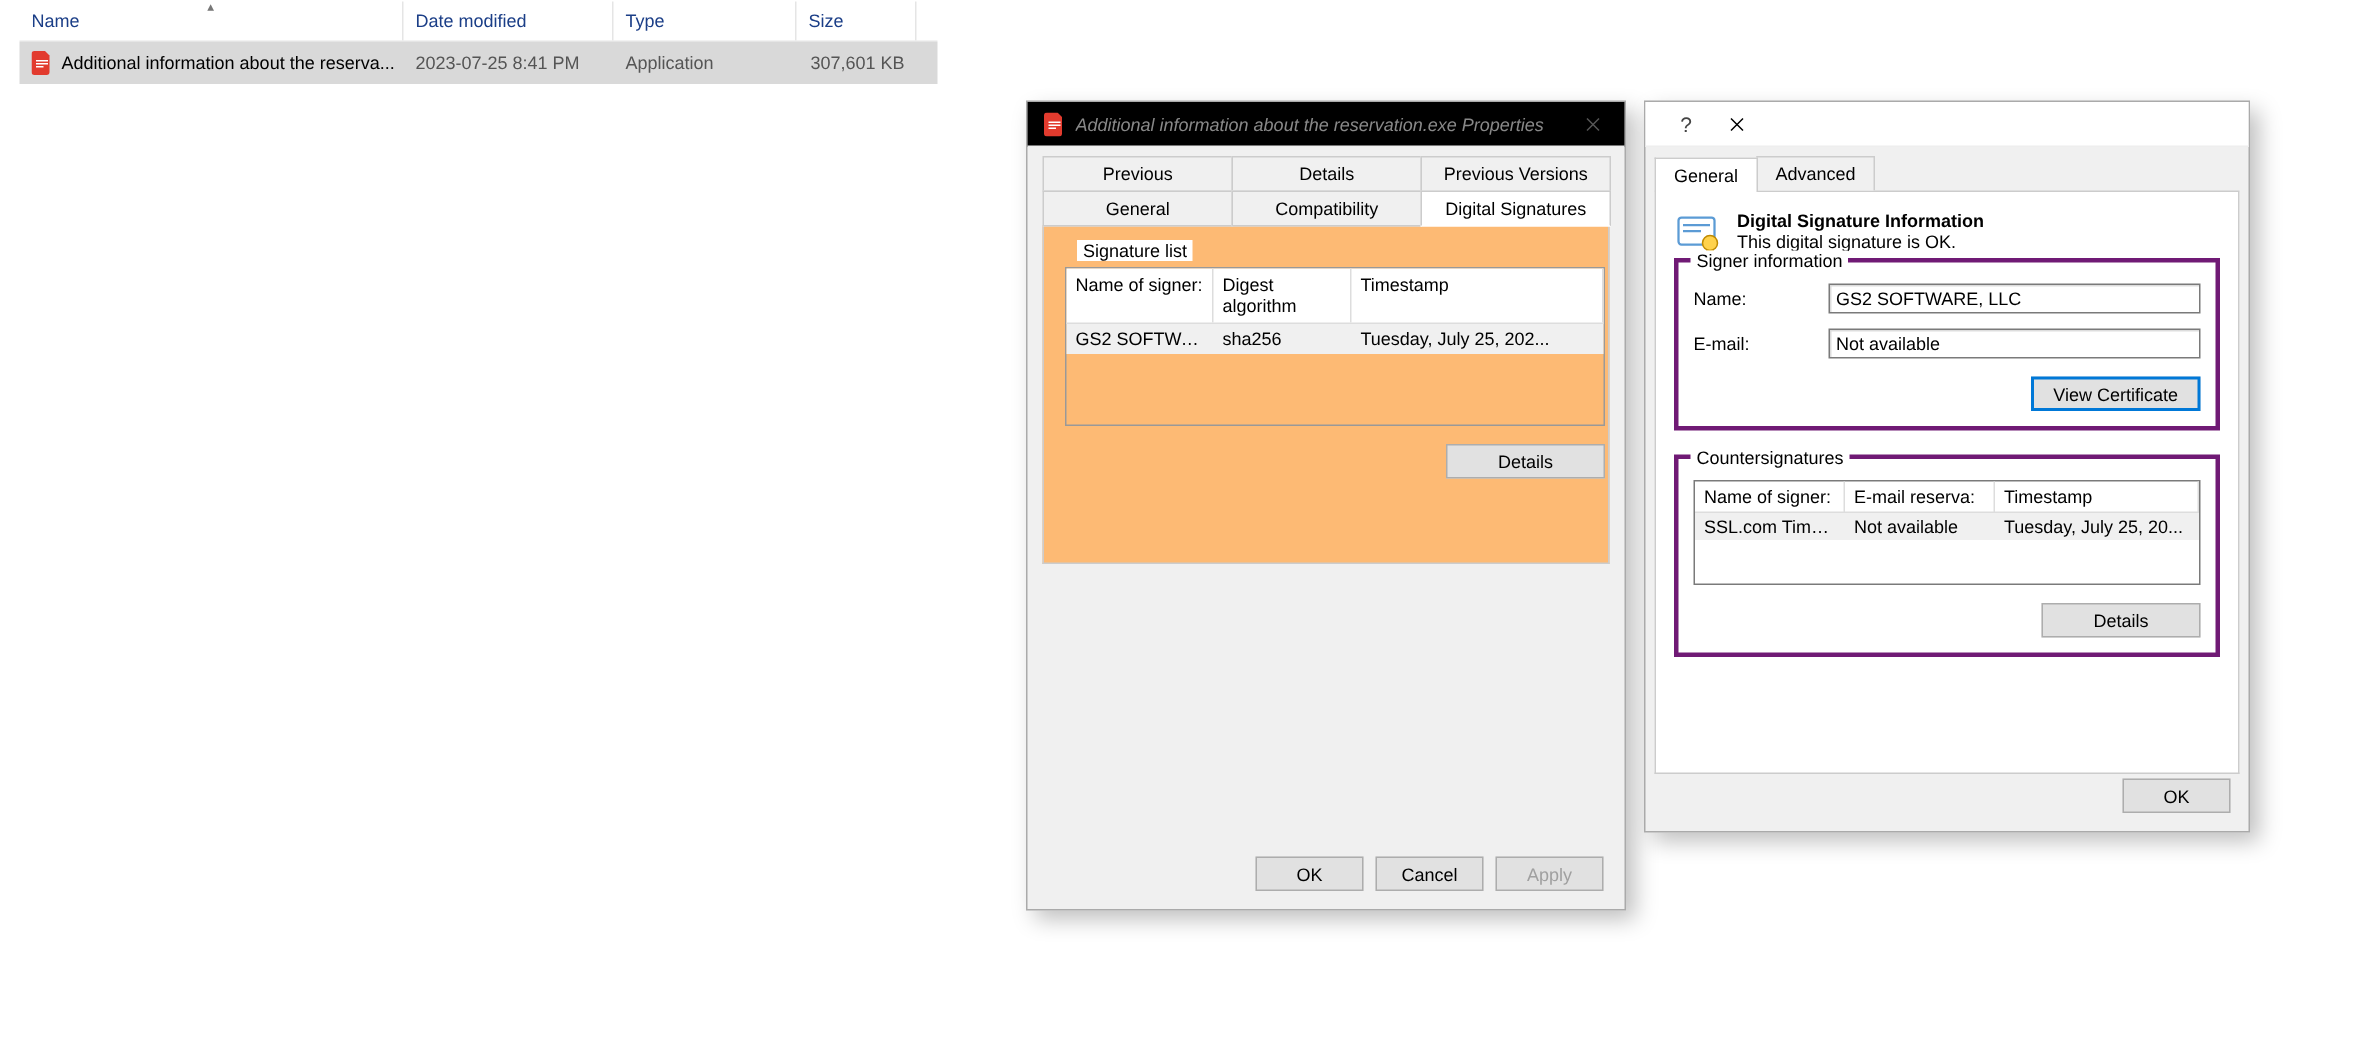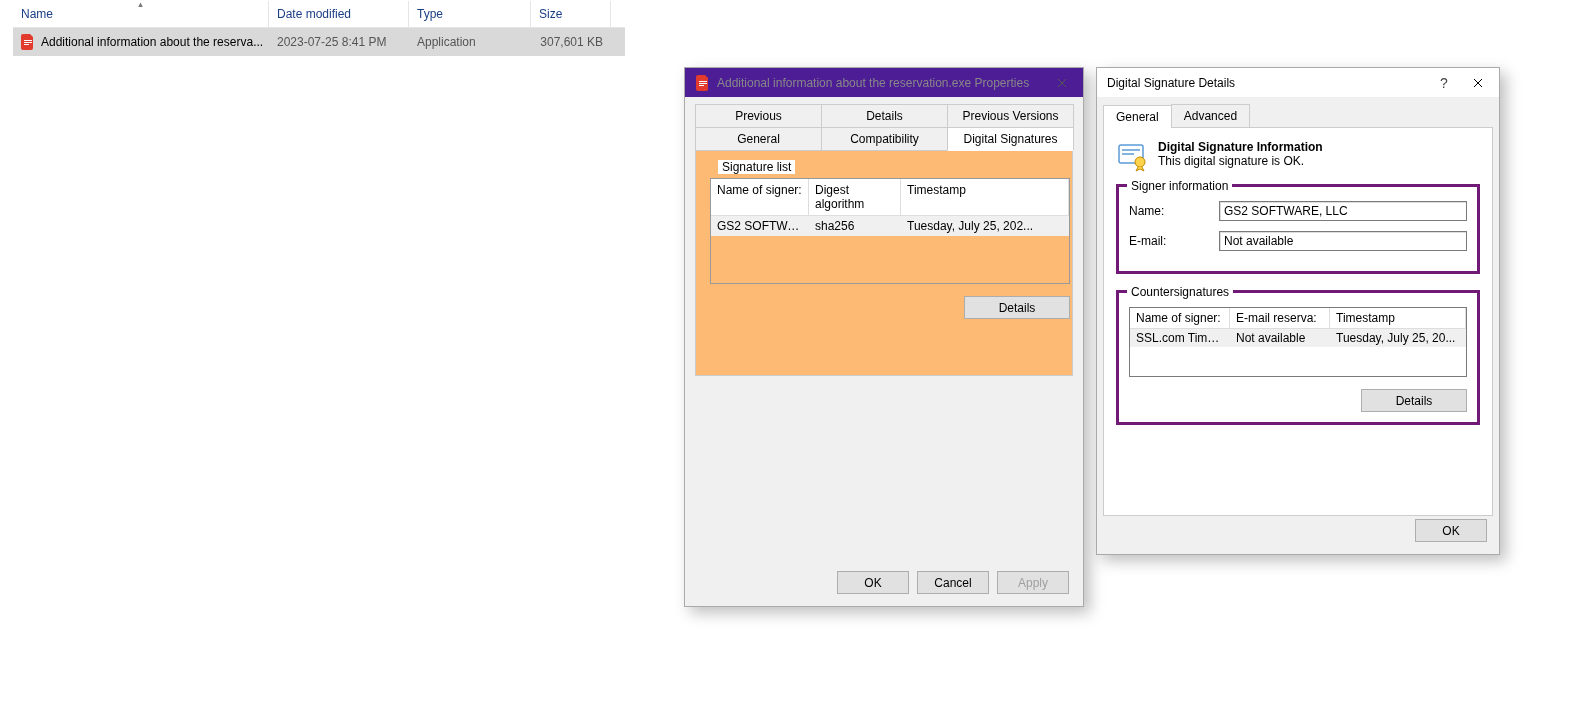--- a/index.html
+++ b/index.html
@@ -25,21 +25,21 @@
     
     .dlg { position: absolute; background: #fff; border: 1px solid #aaa; box-shadow: 6px 6px 14px rgba(0,0,0,0.25); }
     .dlg-title { display: flex; align-items: center; height: 30px; padding: 0 4px 0 10px; background: #fff; border-bottom: 1px solid #eee; }
     .dlg-title .t { flex: 1; color: #888; font-size: 12px; white-space: nowrap; overflow: hidden; }
     .dlg-title.active .t { color: #000; }
     .title-btn { width: 34px; height: 24px; display:flex; align-items: center; justify-content:center; color:#444; }
     .title-icon { width: 16px; height:16px; margin-right:6px; }
 
     
     #props { left: 684px; top: 67px; width: 400px; height: 540px; background: #f0f0f0; }
-    #props .dlg-title { background:#4c1d95; }
+    #props .dlg-title { background:#000000;font-style:italic; }
     .tabbar { display:flex; flex-wrap: wrap; margin: 6px 10px 0 10px; }
     .tab { flex:1 0 33.33%; text-align:center; padding:4px 0; font-size:12px; background:#f0f0f0; border:1px solid #ccc; margin:0 -1px -1px 0; color:#000; }
     .tab.active { background:#fff; border-bottom:1px solid #fff; position:relative; z-index:1; }
     .tabpage { background:#fdba74; margin:0 10px 10px 10px; border:1px solid #ccc; border-top:none; padding:18px 2px 14px 14px; height: 226px; }
     .grpbox { border:1px solid #d9d9d9; padding:10px 0 0 0; position:relative; }
     .grpbox-label { position:absolute; top:-8px; left:8px; background:#fff; padding:0 4px; color:#000; font-size:12px; }
     .siglist { border:1px solid #999; height: 106px; }
     .siglist-head { display:flex; border-bottom:1px solid #ddd; background:#fff; }
     .siglist-head div { padding:4px 6px; border-right:1px solid #ddd; font-size:12px; }
     .siglist-row { display:flex; background:#f0f0f0; }
@@ -54,21 +54,21 @@
     .wbtn.focus { border:2px solid #0078d7; padding:0 13px; }
     .dlg-buttons { position:absolute; bottom:12px; right:14px; display:flex; gap:8px; }
 
     
     #sigd { left: 1096px; top: 67px; width: 404px; height: 488px; background:#f0f0f0; }
     #sigd .dlg-title { background:#fff; }
     .sd-tabbar { display:flex; margin:6px 6px 0 6px; border-bottom:1px solid #ccc; }
     .sd-tab { padding:4px 12px; border:1px solid #ccc; border-bottom:none; margin-right:-1px; background:#f0f0f0; font-size:12px; }
     .sd-tab.active { background:#fff; position:relative; top:1px; }
     .sd-body { background:#fff; margin:0 6px 6px 6px; border:1px solid #ccc; border-top:none; padding:12px 12px 12px 12px; height: 388px; }
-    .sd-hdr { display:flex; gap:10px; margin-bottom:12px; }
+    .sd-hdr { display:flex; gap:10px; }
     .cert-icon { width:32px; height:32px; flex-shrink:0; }
     .sd-hdr b { font-size:12px; }
     .sd-hdr .sub { font-size:12px; }
     .fs { border:3px solid #701a75; padding:14px 10px 10px 10px; position:relative; margin-bottom:16px; }
     .fs-label { position:absolute; top:-8px; left:8px; background:#fff; padding:0 4px; }
     .fldrow { display:flex; align-items:center; margin-bottom:10px; }
     .fldrow label { width: 90px; }
     .fldval { flex:1; border:1px solid #7a7a7a; background:#fff; padding:2px 4px; height:20px; font-size:12px; box-shadow: inset 1px 1px 0 #ddd; }
     .cs-table { border:1px solid #7a7a7a; height:70px; }
     .cs-head { display:flex; }
@@ -151,21 +151,20 @@
 
   <div class="dlg-buttons">
     <span class="wbtn">OK</span>
     <span class="wbtn">Cancel</span>
     <span class="wbtn disabled">Apply</span>
   </div>
 </div>
 
 <div id="sigd" class="dlg">
   <div class="dlg-title active">
-    <span class="t">Digital Signature Details</span>
     <div class="title-btn">
         <span style="font-size:14px;">?</span>
       </div>
     <div class="title-btn">
       <svg width="10" height="10">
           <path stroke="#000" stroke-width="1" d="M1 1l8 8M9 1l-8 8"></path>
         </svg>
     </div>
   </div>
 
@@ -191,20 +190,23 @@
     <div class="fs">
       <span class="fs-label">Signer information</span>
       <div class="fldrow">
         <label>Name:</label>
         <div class="fldval">GS2 SOFTWARE, LLC</div>
       </div>
       <div class="fldrow">
         <label>E-mail:</label>
         <div class="fldval">Not available</div>
       </div>
+      <div class="btnrow">
+        <span class="wbtn wider focus">View Certificate</span>
+      </div>
     </div>
 
     <div class="fs">
       <span class="fs-label">Countersignatures</span>
       <div class="cs-table">
         <div class="cs-head">
           <div class="cs-c1">Name of signer:</div>
           <div class="cs-c2">E-mail reserva:</div>
           <div class="cs-c3">Timestamp</div>
         </div>

